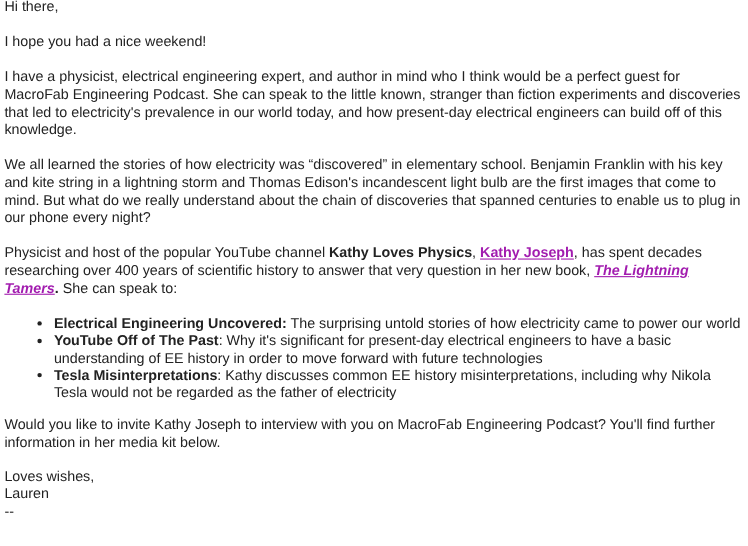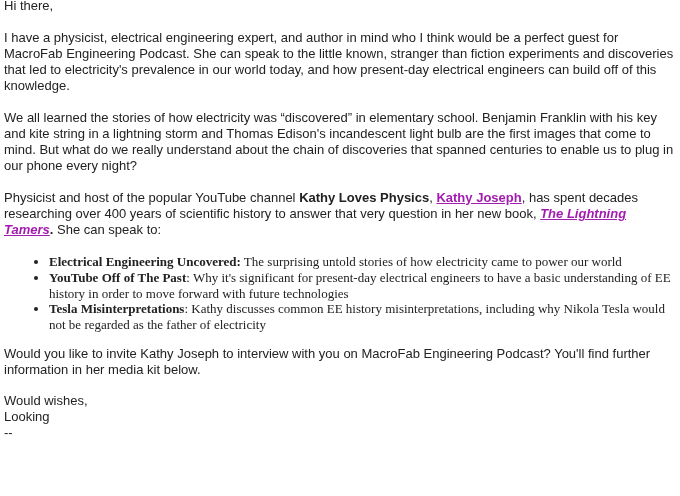--- a/index.html
+++ b/index.html
@@ -6,41 +6,42 @@
   body {
     width: 680px; height: 496px; overflow: hidden;
     font-family: "Liberation Sans", sans-serif;
     font-size: 13px; color: #222222;
     position: relative;
   }
   .email { position: absolute; left: 4px; top: -2px; width: 672px; }
   p { margin: 0 0 16px 0; line-height: 16px; }
   a { color: #a21caf; text-decoration: underline; }
   b, strong { font-weight: bold; text-align: center; }
-  ul.topics { margin: 0 0 13px 0; padding-left: 45px; line-height: 15.8px; font-family: Liberation Serif, serif; }
+  ul.topics { margin: 0 0 13px 0; padding-left: 45px; line-height: 15.8px; }
   ul.topics li { margin: 0; padding: 0; }
   .closing p { margin: 0; line-height: 16px; }
   .closing { margin-top: -1px; }
 </style>
 </head>
 <body>
 
 <div class="email">
   <p>Hi there,</p>
+  <p>I hope you had a nice weekend!</p>
   <p>I have a physicist, electrical engineering expert, and author in mind who I think would be a perfect guest for MacroFab Engineering Podcast. She can speak to the little known, stranger than fiction experiments and discoveries that led to electricity's prevalence in our world today, and how present-day electrical engineers can build off of this knowledge.</p>
   <p>We all learned the stories of how electricity was “discovered” in elementary school. Benjamin Franklin with his key and kite string in a lightning storm and Thomas Edison's incandescent light bulb are the first images that come to mind. But what do we really understand about the chain of discoveries that spanned centuries to enable us to plug in our phone every night?</p>
   <p><span>Physicist and host of the popular YouTube channel </span><b>Kathy Loves Physics</b><span>, </span><a href="#" style="font-weight:bold">Kathy Joseph</a><span>, has spent decades researching over 400 years of scientific history to answer that very question in her new book, </span><a href="#" style="font-weight:bold;font-style:italic">The Lightning Tamers</a><b>.</b><span> She can speak to:</span></p>
 
   <ul class="topics">
     <li><b>Electrical Engineering Uncovered</b><b>:</b><span> The surprising untold stories of how electricity came to power our world</span></li>
     <li><b>YouTube Off of The Past</b><span>:</span><span> Why it's significant for present-day electrical engineers to have a basic understanding of EE history in order to move forward with future technologies</span></li>
     <li><b>Tesla Misinterpretations</b><span>:</span><span> Kathy discusses common EE history misinterpretations, including why Nikola Tesla would not be regarded as the father of electricity</span></li>
   </ul>
 
   <p>Would you like to invite Kathy Joseph to interview with you on MacroFab Engineering Podcast? You'll find further information in her media kit below.</p>
 
   <div class="closing">
-    <p>Would wishes,</p>
-    <p>Looking</p>
+    <p>Loves wishes,</p>
+    <p>Lauren</p>
     <p>--</p>
   </div>
 
 </div>
 
 </body></html>

